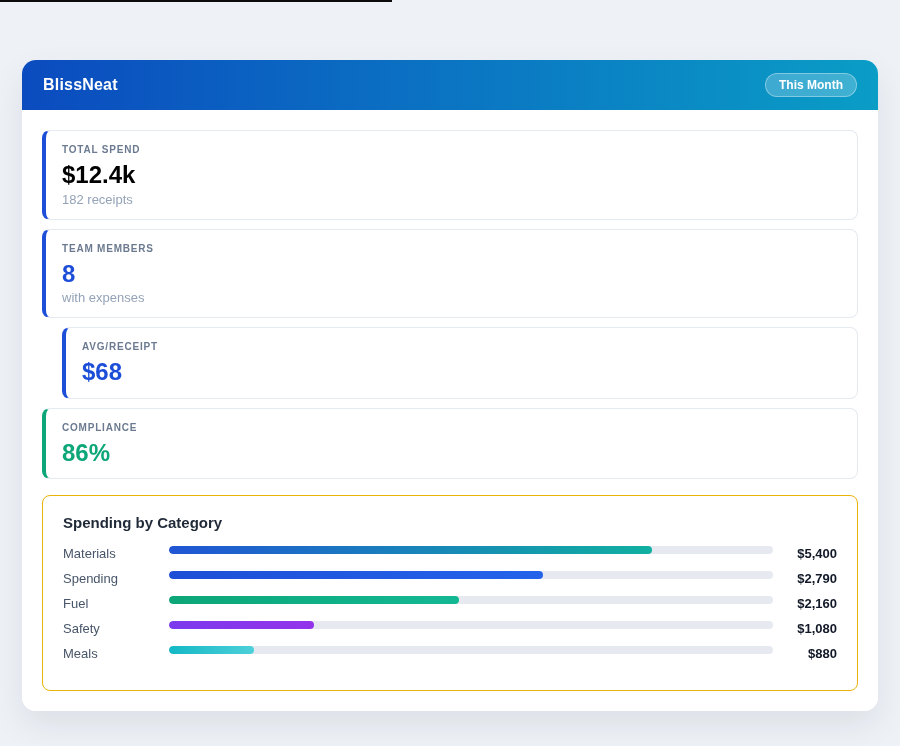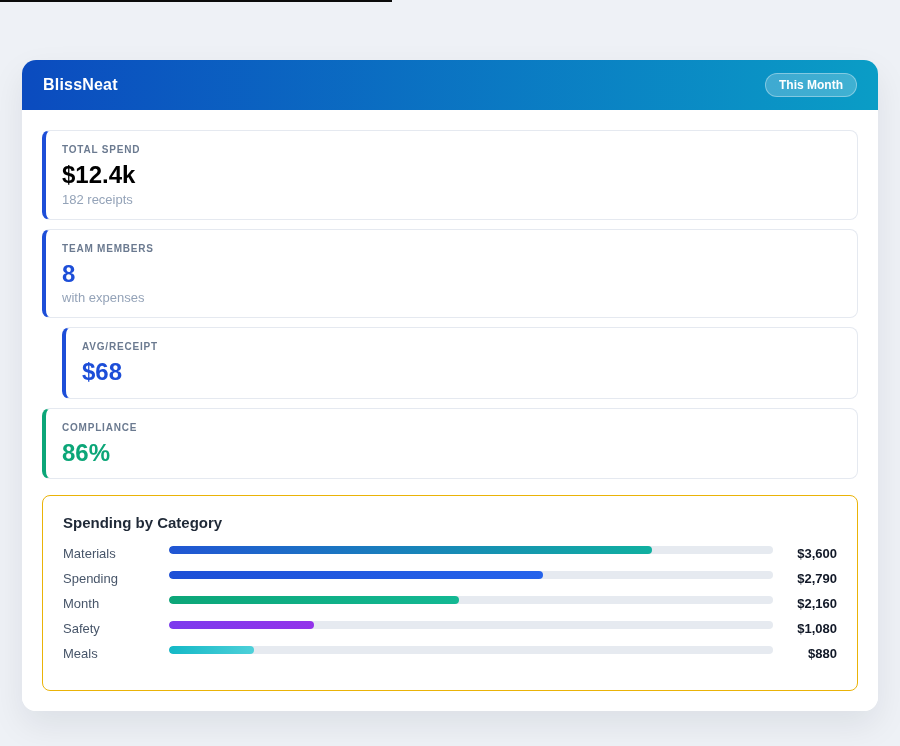--- a/index.html
+++ b/index.html
@@ -96,33 +96,33 @@
       </div>
 
       <div class="panel">
         <div class="panel-title">Spending by Category</div>
 
         <div class="bar-row">
           <div class="bar-label">Materials</div>
           <div class="bar-track">
             <div class="bar-fill" style="width: 80%; background: linear-gradient(90deg, rgb(33, 85, 212), rgb(16, 176, 160));"></div>
           </div>
-          <div class="bar-value">$3,600</div>
+          <div class="bar-value">$5,400</div>
         </div>
 
         <div class="bar-row">
           <div class="bar-label">Spending</div>
           <div class="bar-track">
             <div class="bar-fill" style="width: 62%; background: linear-gradient(90deg, rgb(29, 79, 214), rgb(37, 99, 235));"></div>
           </div>
           <div class="bar-value">$2,790</div>
         </div>
 
         <div class="bar-row">
-          <div class="bar-label">Month</div>
+          <div class="bar-label">Fuel</div>
           <div class="bar-track">
             <div class="bar-fill" style="width: 48%; background: linear-gradient(90deg, rgb(12, 166, 120), rgb(19, 184, 147));"></div>
           </div>
           <div class="bar-value">$2,160</div>
         </div>
 
         <div class="bar-row">
           <div class="bar-label">Safety</div>
           <div class="bar-track">
             <div class="bar-fill" style="width: 24%; background: linear-gradient(90deg, rgb(124, 58, 237), rgb(147, 51, 234));"></div>

